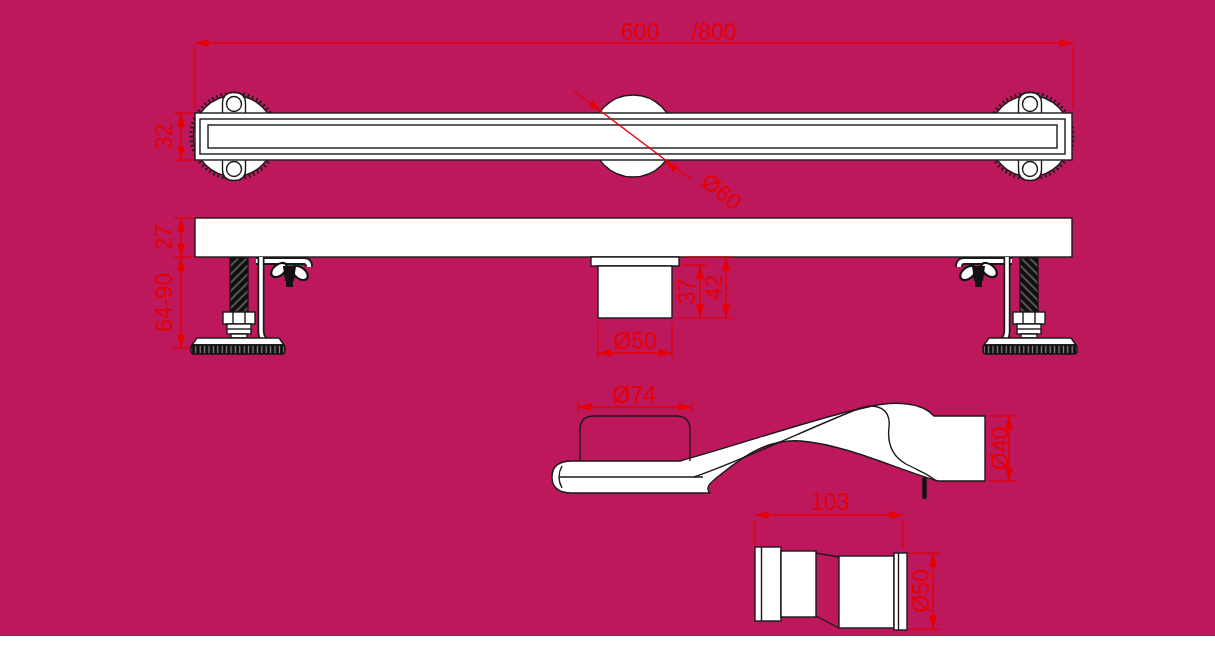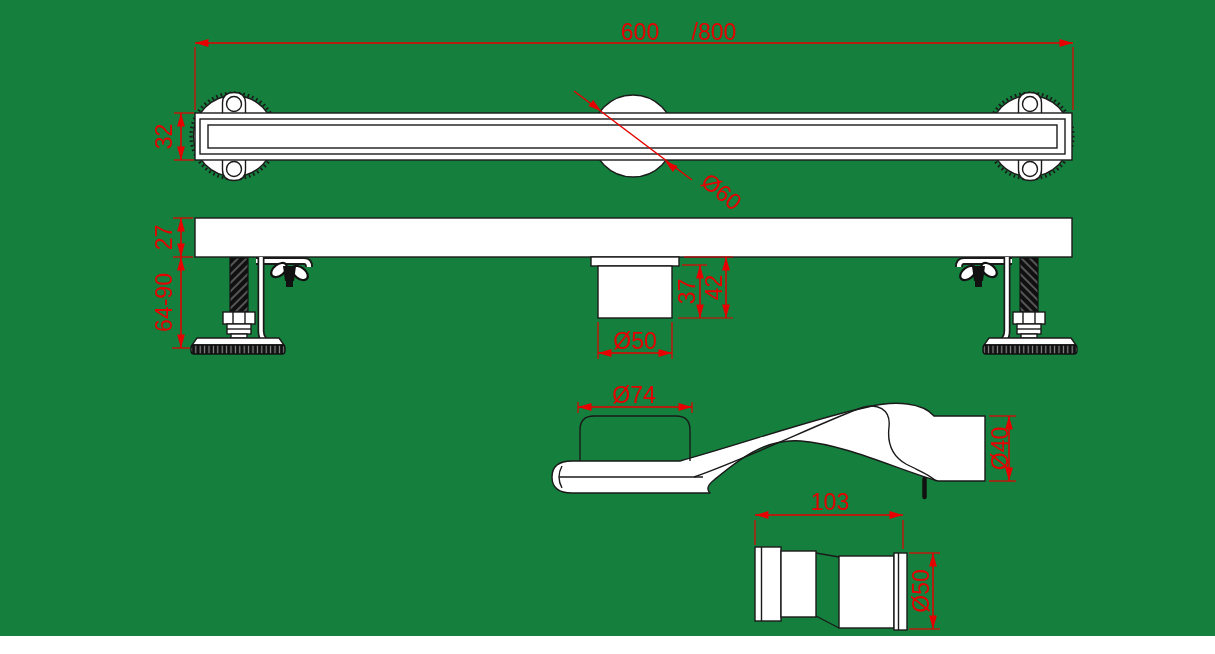--- a/index.html
+++ b/index.html
@@ -1,16 +1,16 @@
 <!DOCTYPE html>
 <html><head>
 <meta charset="utf-8">
 <style>
   html,body{margin:0;padding:0;background:#ffffff;}
-  .stage{width:1215px;height:636px;background:#15803d;position:relative;overflow:hidden;}
+  .stage{width:1215px;height:636px;background:#be185d;position:relative;overflow:hidden;}
   svg{display:block;}
   .blk{stroke:#1a1a1a;stroke-width:1.4;fill:none;}
   .blkf{stroke:#1a1a1a;stroke-width:1.4;fill:#ffffff;}
   .dim{stroke:#e60000;stroke-width:1.5;fill:none;}
   .ext{stroke:#e60000;stroke-width:1.2;fill:none;}
   .dim-text{fill:#e60000;font-family:"Liberation Sans",sans-serif;font-size:23px;}
   .arrfill{fill:#e60000;}
 </style>
 </head>
 <body>

